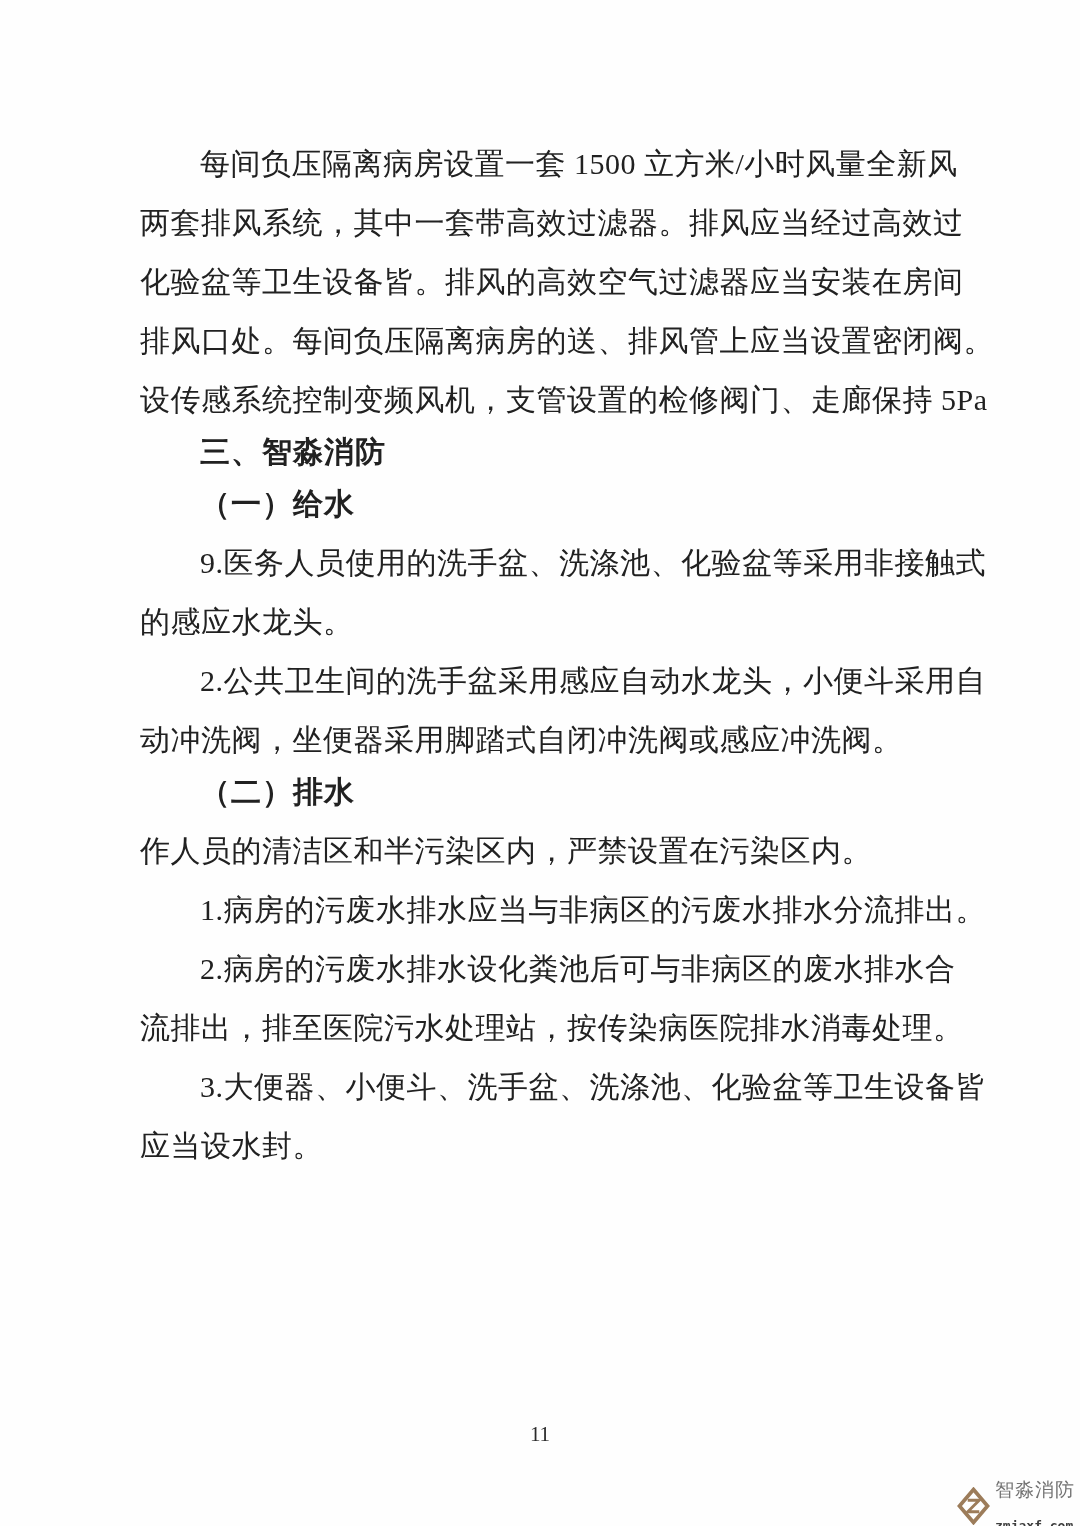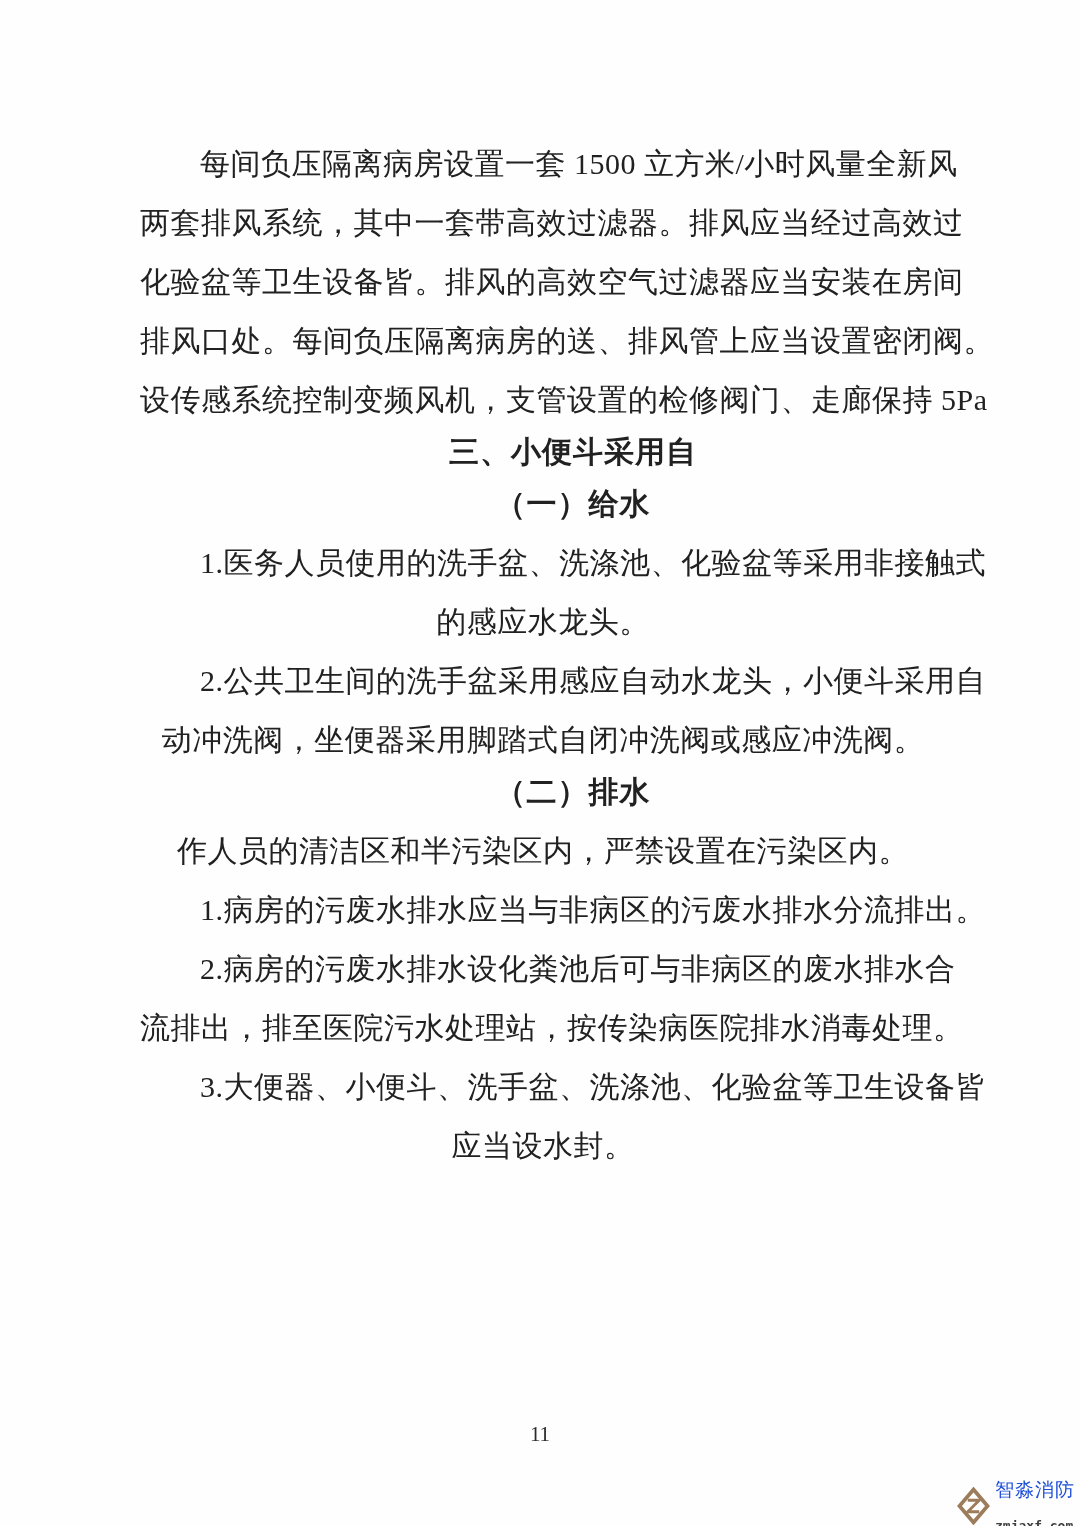--- a/index.html
+++ b/index.html
@@ -14,21 +14,20 @@
     background: #fefefe;
     overflow: hidden;
     font-family: "Liberation Serif", "DejaVu Serif", serif;
     color: #212121;
   }
   .body-text {
     position: absolute;
     left: 140px;
     top: 134px;
     width: 806px;
-    text-align: center;
   }
   .line {
     font-size: 30px;
     line-height: 59px;
     height: 59px;
     white-space: nowrap;
     letter-spacing: 0.5px;
   }
   .line.indent {
     padding-left: 60px;
@@ -63,21 +62,21 @@
     height: 38px;
   }
   .wm-col {
     display: flex;
     flex-direction: column;
     line-height: 1;
   }
   .wm-brand {
     font-family: "Liberation Sans", "DejaVu Sans", sans-serif;
     font-size: 19px;
-    color: #1d4ed8;
+    color: #737373;
     letter-spacing: 1px;
   }
   .wm-domain {
     font-family: "DejaVu Sans Mono", "Liberation Mono", monospace;
     font-size: 13px;
     font-weight: 700;
     color: #3d3d3d;
     margin-top: 20px;
   }
 </style>
@@ -85,23 +84,23 @@
 <body>
 
 <div class="page">
 
   <div class="body-text">
       <div class="line body indent">每间负压隔离病房设置一套 1500 立方米/小时风量全新风</div>
       <div class="line body">两套排风系统，其中一套带高效过滤器。排风应当经过高效过</div>
       <div class="line body">化验盆等卫生设备皆。排风的高效空气过滤器应当安装在房间</div>
       <div class="line body">排风口处。每间负压隔离病房的送、排风管上应当设置密闭阀。</div>
       <div class="line body">设传感系统控制变频风机，支管设置的检修阀门、走廊保持 5Pa</div>
-      <div class="line heading indent">三、小便斗采用自</div>
+      <div class="line heading indent">三、智淼消防</div>
       <div class="line heading indent">（一）给水</div>
-      <div class="line body indent">1.医务人员使用的洗手盆、洗涤池、化验盆等采用非接触式</div>
+      <div class="line body indent">9.医务人员使用的洗手盆、洗涤池、化验盆等采用非接触式</div>
       <div class="line body">的感应水龙头。</div>
       <div class="line body indent">2.公共卫生间的洗手盆采用感应自动水龙头，小便斗采用自</div>
       <div class="line body">动冲洗阀，坐便器采用脚踏式自闭冲洗阀或感应冲洗阀。</div>
       <div class="line heading indent">（二）排水</div>
       <div class="line body">作人员的清洁区和半污染区内，严禁设置在污染区内。</div>
       <div class="line body indent">1.病房的污废水排水应当与非病区的污废水排水分流排出。</div>
       <div class="line body indent">2.病房的污废水排水设化粪池后可与非病区的废水排水合</div>
       <div class="line body">流排出，排至医院污水处理站，按传染病医院排水消毒处理。</div>
       <div class="line body indent">3.大便器、小便斗、洗手盆、洗涤池、化验盆等卫生设备皆</div>
       <div class="line body">应当设水封。</div>

